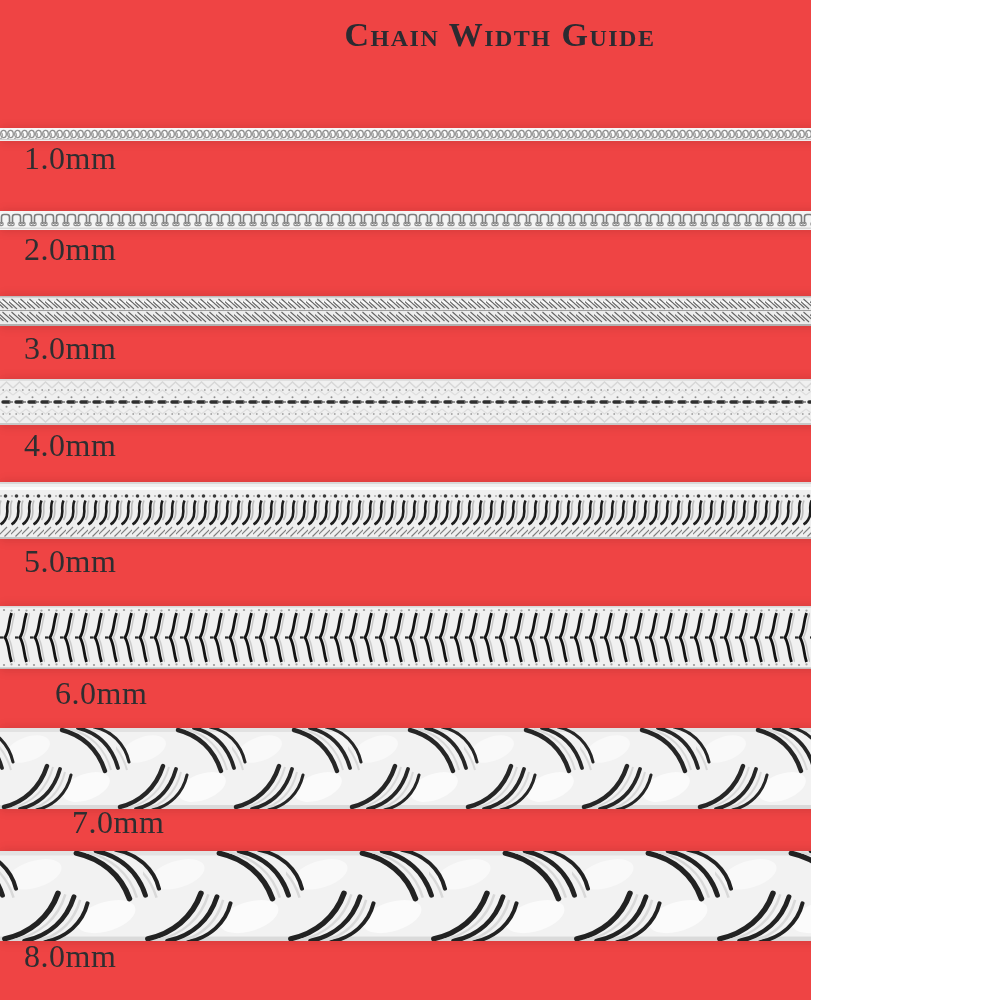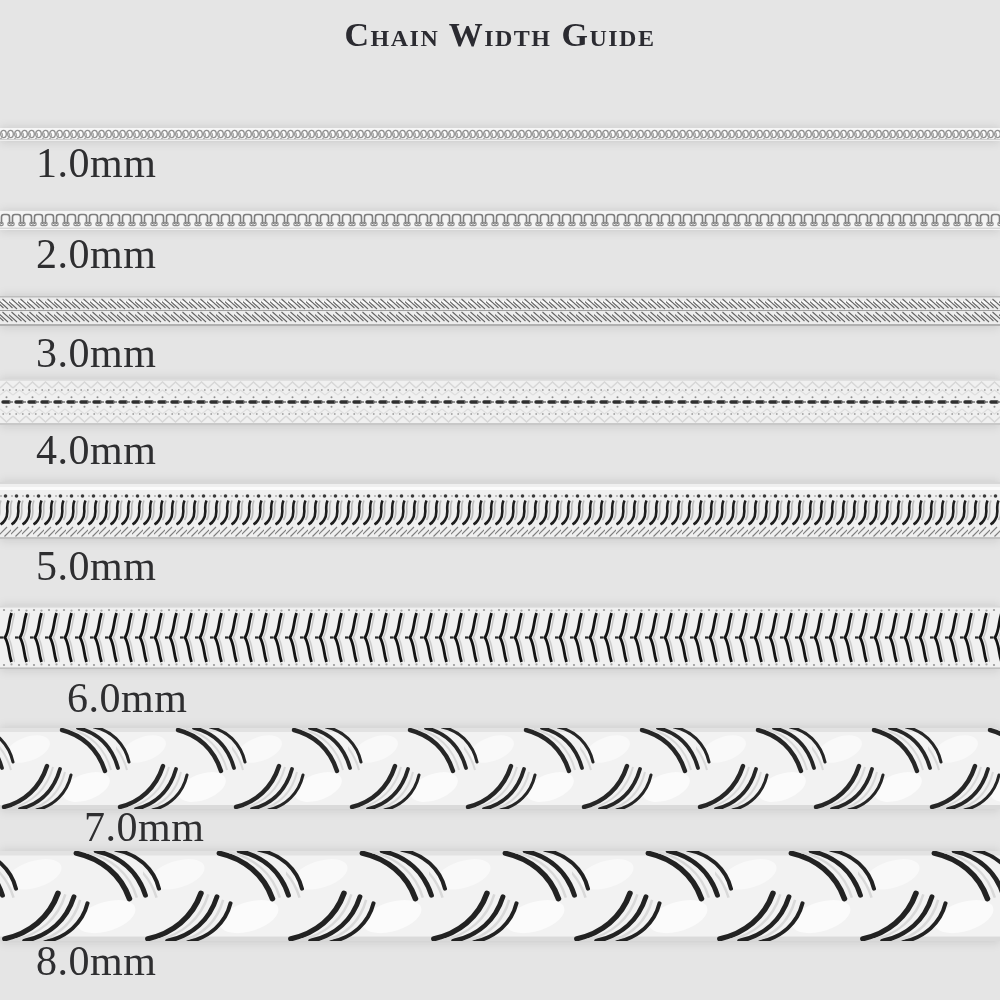--- a/index.html
+++ b/index.html
@@ -2,23 +2,23 @@
 <html><head>
 <meta charset="utf-8">
 <style>
   html, body {
     margin: 0;
     padding: 0;
     background: #ffffff;
   }
   #page {
     position: relative;
-    width: 1000px;
+    width: 811px;
     height: 1000px;
-    background: #e5e5e5;
+    background: #ef4444;
     overflow: hidden;
     font-family: "Liberation Serif", "DejaVu Serif", serif;
   }
   .title {
     position: absolute;
     top: 16px;
     left: 0;
     width: 1000px;
     text-align: center;
     font-size: 34px;
@@ -31,22 +31,22 @@
     position: absolute;
     left: 0;
     width: 1000px;
     box-shadow: 0 3px 9px rgba(0,0,0,0.08), 0 -3px 9px rgba(0,0,0,0.06);
     font-size: 0;
     line-height: 0;
   }
   .chain-strip svg { display: block; }
   .width-label {
     position: absolute;
-    left: 36px;
-    font-size: 42px;
+    left: 24px;
+    font-size: 32px;
     line-height: 1;
     letter-spacing: 0.5px;
     color: #2e2e30;
   }
   
   #strip-1 { top: 128px; }
   #strip-2 { top: 211px; }
   #strip-3 { top: 296px; }
   #strip-4 { top: 379px; }
   #strip-5 { top: 482px; }

